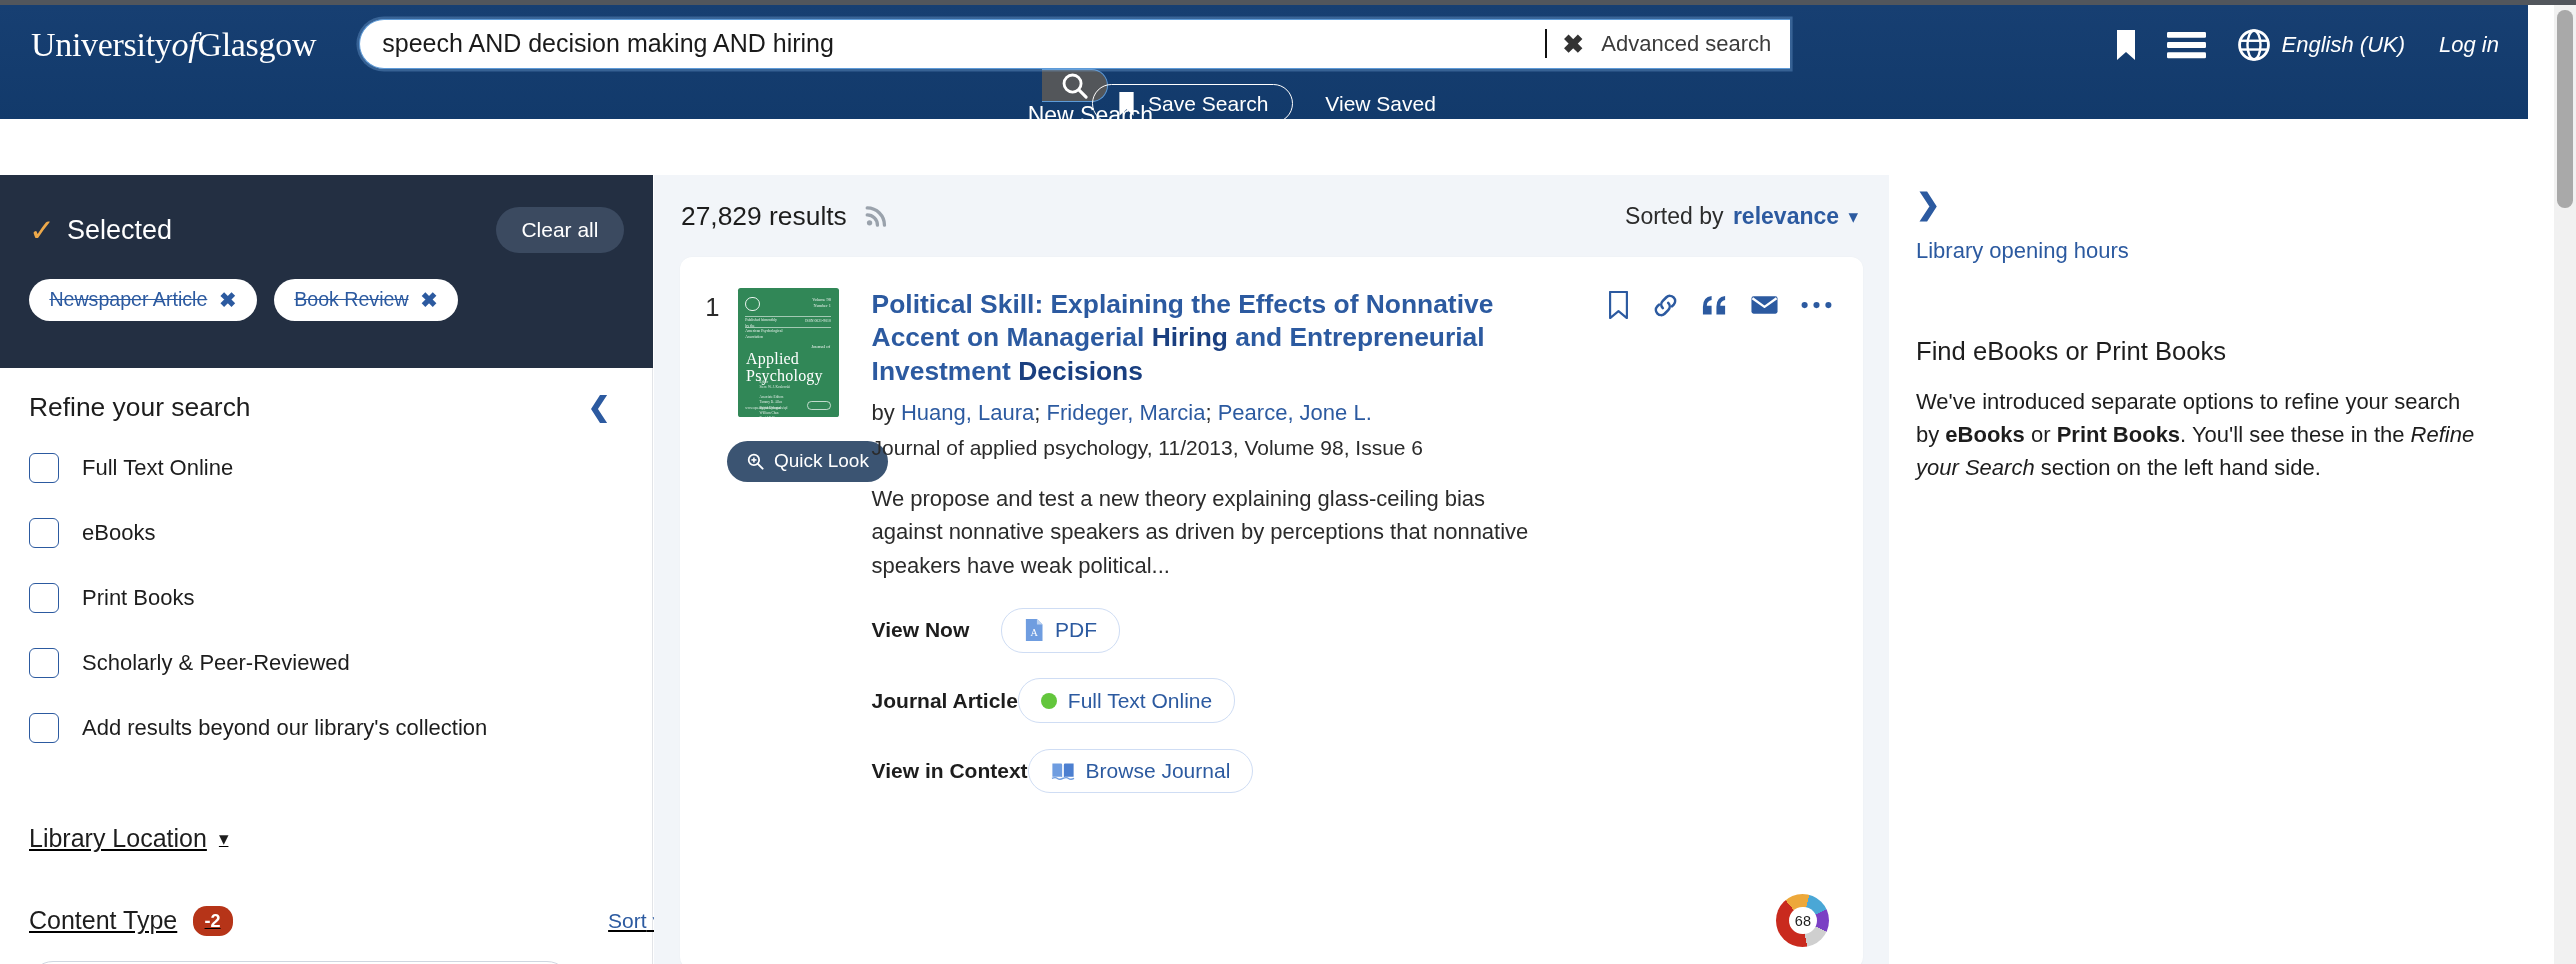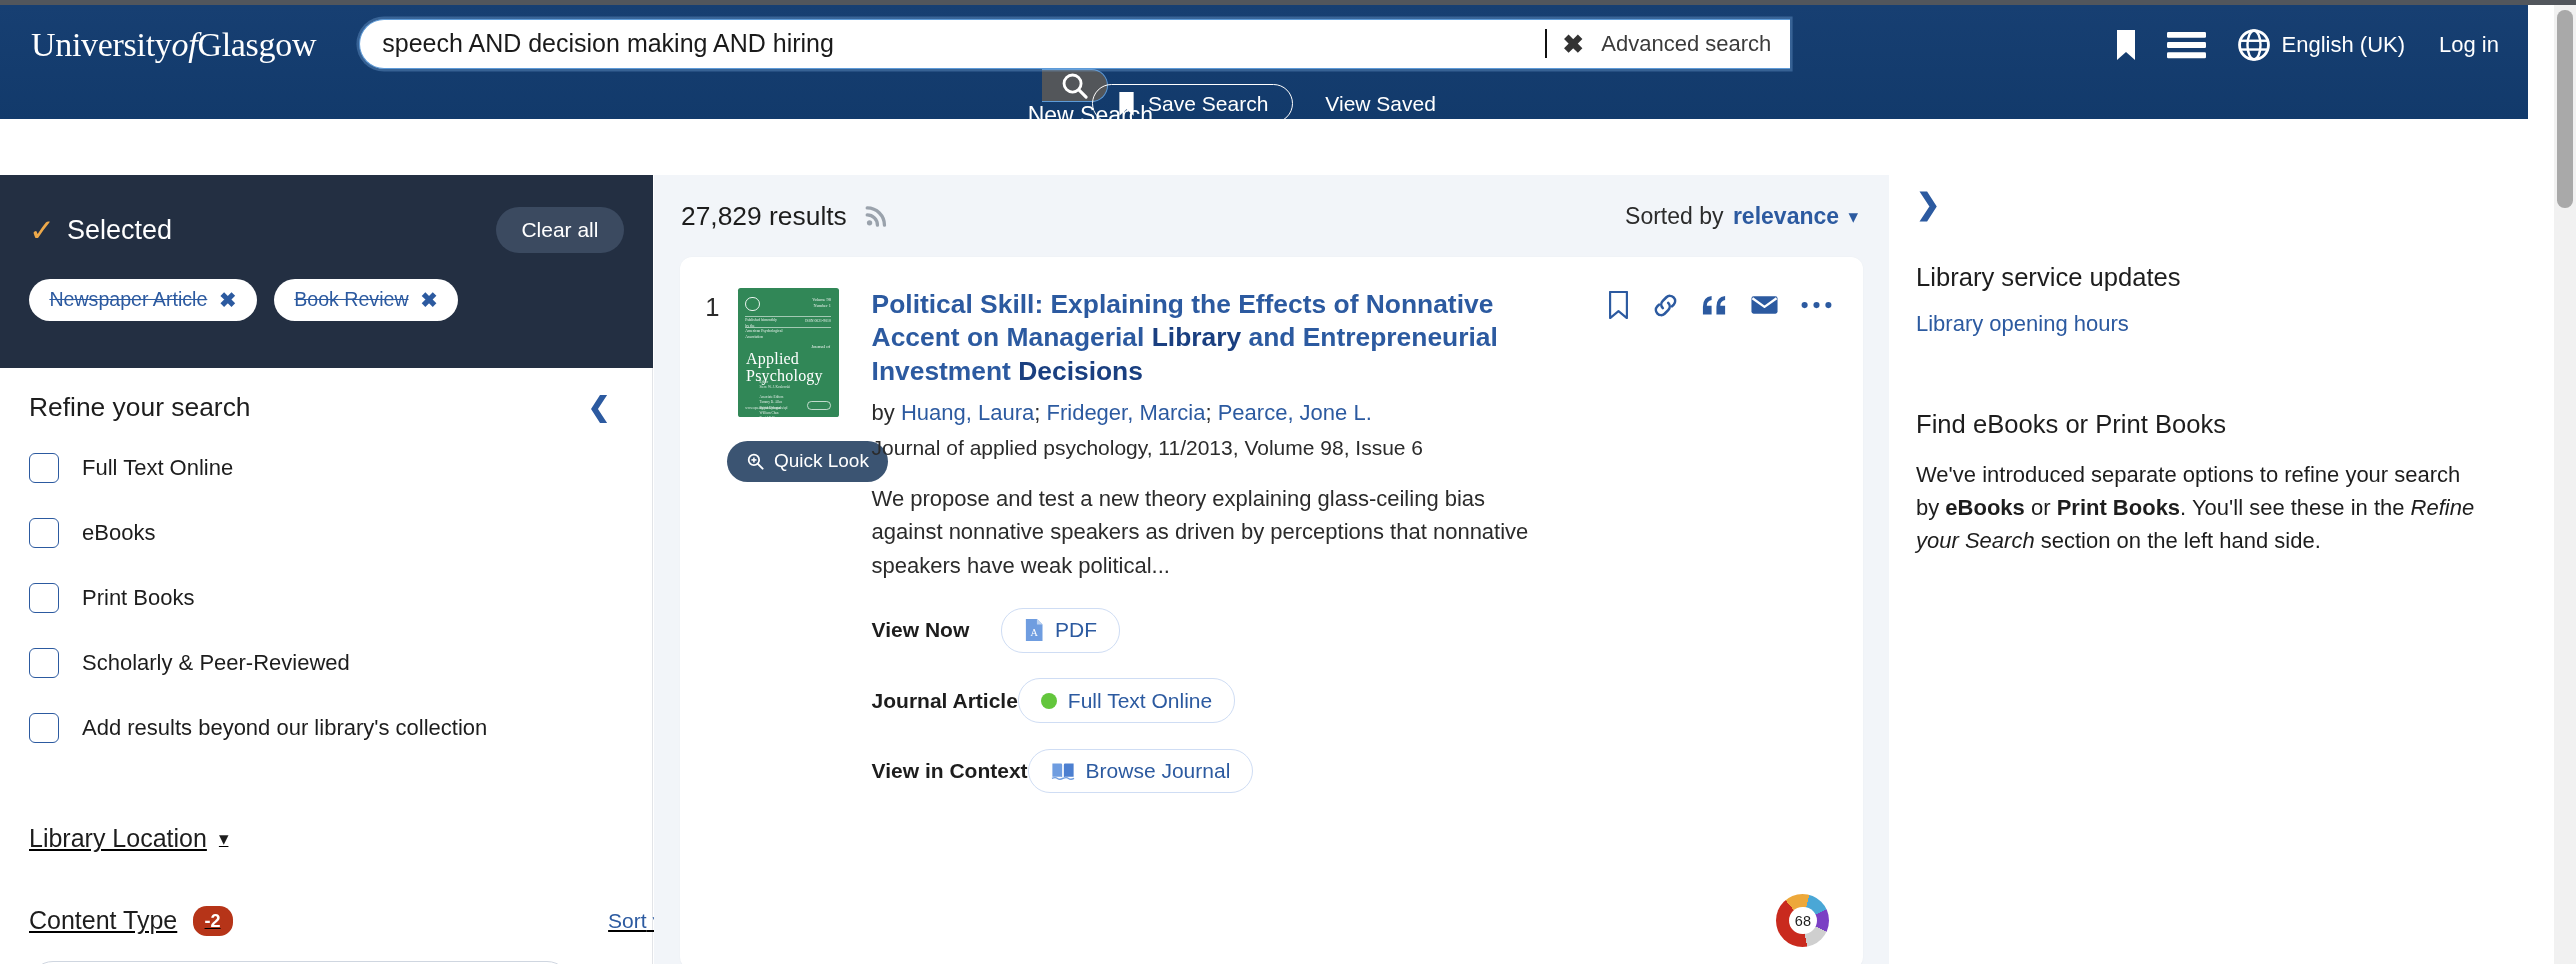--- a/index.html
+++ b/index.html
@@ -142,20 +142,21 @@
     white-space: nowrap;
     cursor: pointer;
   }
 
   .header-right {
     display: flex;
     align-items: center;
     margin-left: auto;
     margin-right: 29px;
     gap: 0px;
+    font-style: italic;
   }
   .hdr-icon {
     display: flex;
     align-items: center;
     justify-content: center;
     cursor: pointer;
     color: #fff;
   }
   .ic-bookmark { width: 48px; height: 48px; }
   .ic-menu { width: 56px; height: 48px; margin-left: 8.5px;}
@@ -902,21 +903,21 @@
               <line x1="10" y1="6.8" x2="10" y2="13.2" stroke="#ffffff" stroke-width="2"></line>
               <line x1="6.8" y1="10" x2="13.2" y2="10" stroke="#ffffff" stroke-width="2"></line>
               <line x1="15" y1="15" x2="21" y2="21" stroke="#ffffff" stroke-width="2.4" stroke-linecap="round"></line>
             </svg>
             <span>Quick Look</span>
           </div>
         </div>
 
         <div class="detail-col">
 
-          <div class="res-title"><span>Political Skill: Explaining the Effects of Nonnative Accent on Managerial </span><span class="hl">Library</span><span> and Entrepreneurial Investment </span><span class="hl">Decisions</span></div>
+          <div class="res-title"><span>Political Skill: Explaining the Effects of Nonnative Accent on Managerial </span><span class="hl">Hiring</span><span> and Entrepreneurial Investment </span><span class="hl">Decisions</span></div>
 
           <div class="res-by"><span>by </span><a>Huang, Laura</a>; <a>Frideger, Marcia</a>; <a>Pearce, Jone L.</a></div>
 
           <div class="res-src">Journal of applied psychology, 11/2013, Volume 98, Issue 6</div>
 
           <div class="res-abs">We propose and test a new theory explaining glass-ceiling bias against nonnative speakers as driven by perceptions that nonnative speakers have weak political...</div>
 
           <div class="action-row">
             <span class="action-label">View Now</span>
             <span class="pill">
@@ -955,21 +956,20 @@
       <div class="altmetric">
         <span class="ring"></span>
         <span class="hole"></span>
         <span class="num">68</span>
       </div>
     </div>
   </div>
 
   <div class="rightpanel">
     <span class="expand-arrow">❯</span>
-    <div class="rp-h">Library service updates</div>
     <a class="rp-link">Library opening hours</a>
     <div class="rp-h2">Find eBooks or Print Books</div>
     <div class="rp-body"><span>We've introduced separate options to refine your search by </span><b>eBooks</b><span> or </span><b>Print Books</b><span>. You'll see these in the </span><i>Refine your Search</i><span> section on the left hand side.</span></div>
   </div>
 
   <div class="scroll-track">
     <div class="scroll-thumb"></div>
   </div>
 
 </div>

